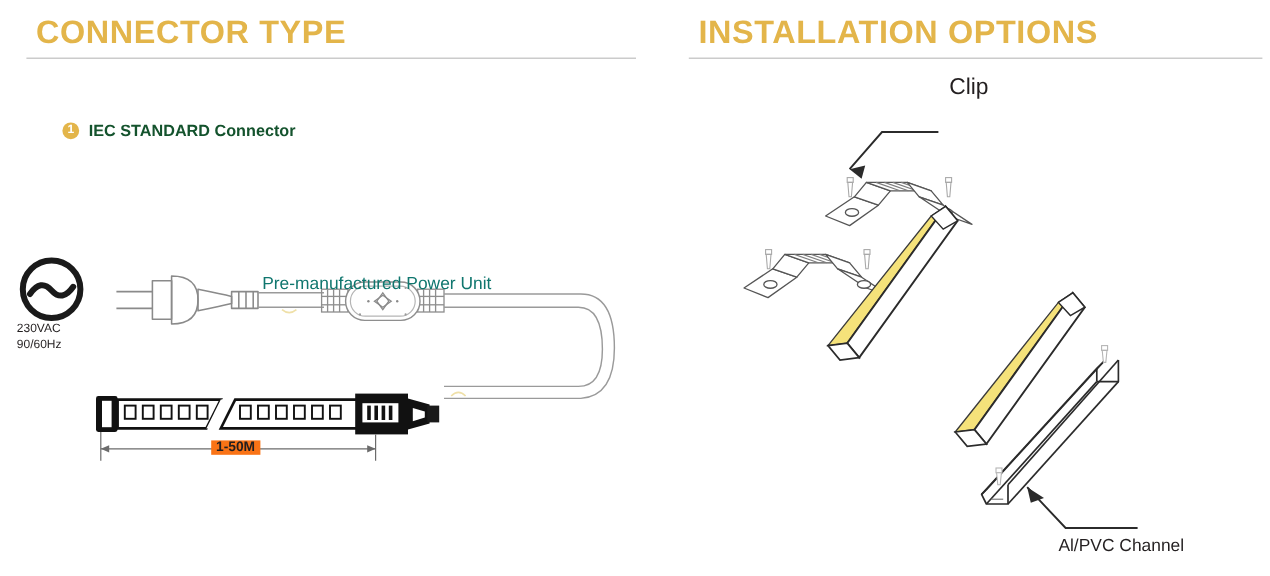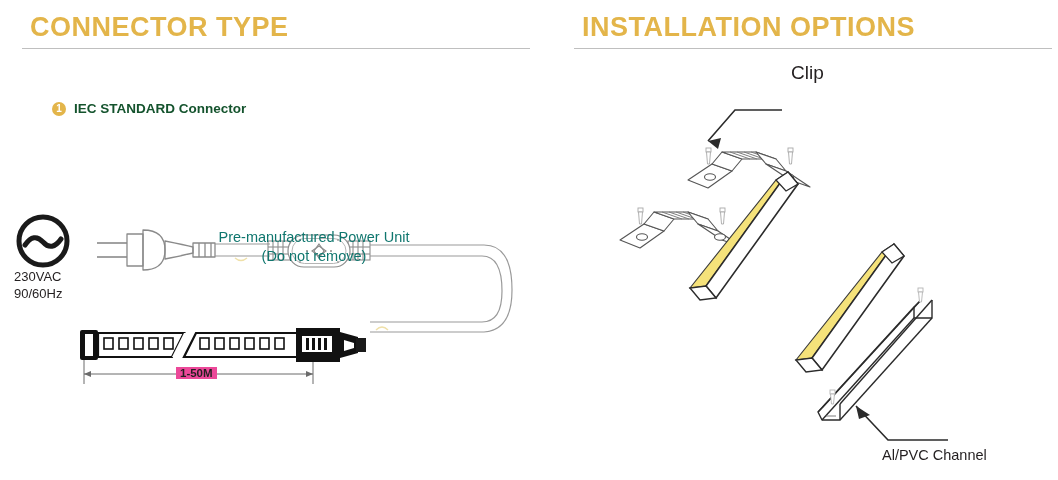--- a/index.html
+++ b/index.html
@@ -80,40 +80,40 @@
 
   
   .lbl {
     position: absolute;
     white-space: nowrap;
     line-height: 1.32;
   }
   #lbl-voltage {
     left: 14px;
     top: 268px;
-    font-size: 13px;
+    font-size: 10px;
     color: #231f20;
     text-align: left;
   }
   #lbl-powerunit {
     left: 204px;
     top: 192px;
     font-size: 14.5px;
     color: #0f766e;
     text-align: center;
     width: 220px;
     margin-top: 36px;
   }
   #lbl-dim {
     position: absolute;
     left: 176px;
     top: 367px;
     font-size: 11.5px;
     font-weight: bold;
-    background: #ec4899;
+    background: #f97316;
     padding: 0 4px;
     color: #231f20;
   }
   #lbl-clip {
     left: 183px;
     top: 60px;
     font-size: 19px;
     margin-left: 48px;
   }
   #lbl-channel {
@@ -272,21 +272,20 @@
       </g>
     </svg>
 
     <div class="lbl" id="lbl-voltage">
       <div>230VAC</div>
       <div>90/60Hz</div>
     </div>
 
     <div class="lbl" id="lbl-powerunit">
       <div>Pre-manufactured Power Unit</div>
-      <div>(Do not remove)</div>
     </div>
 
     <div id="lbl-dim">1-50M</div>
   </div>
 
   <div class="panel" id="panel-right">
 
     <div class="sec-title" id="title-right">INSTALLATION OPTIONS</div>
     <div class="sec-rule" id="rule-right"></div>
 

